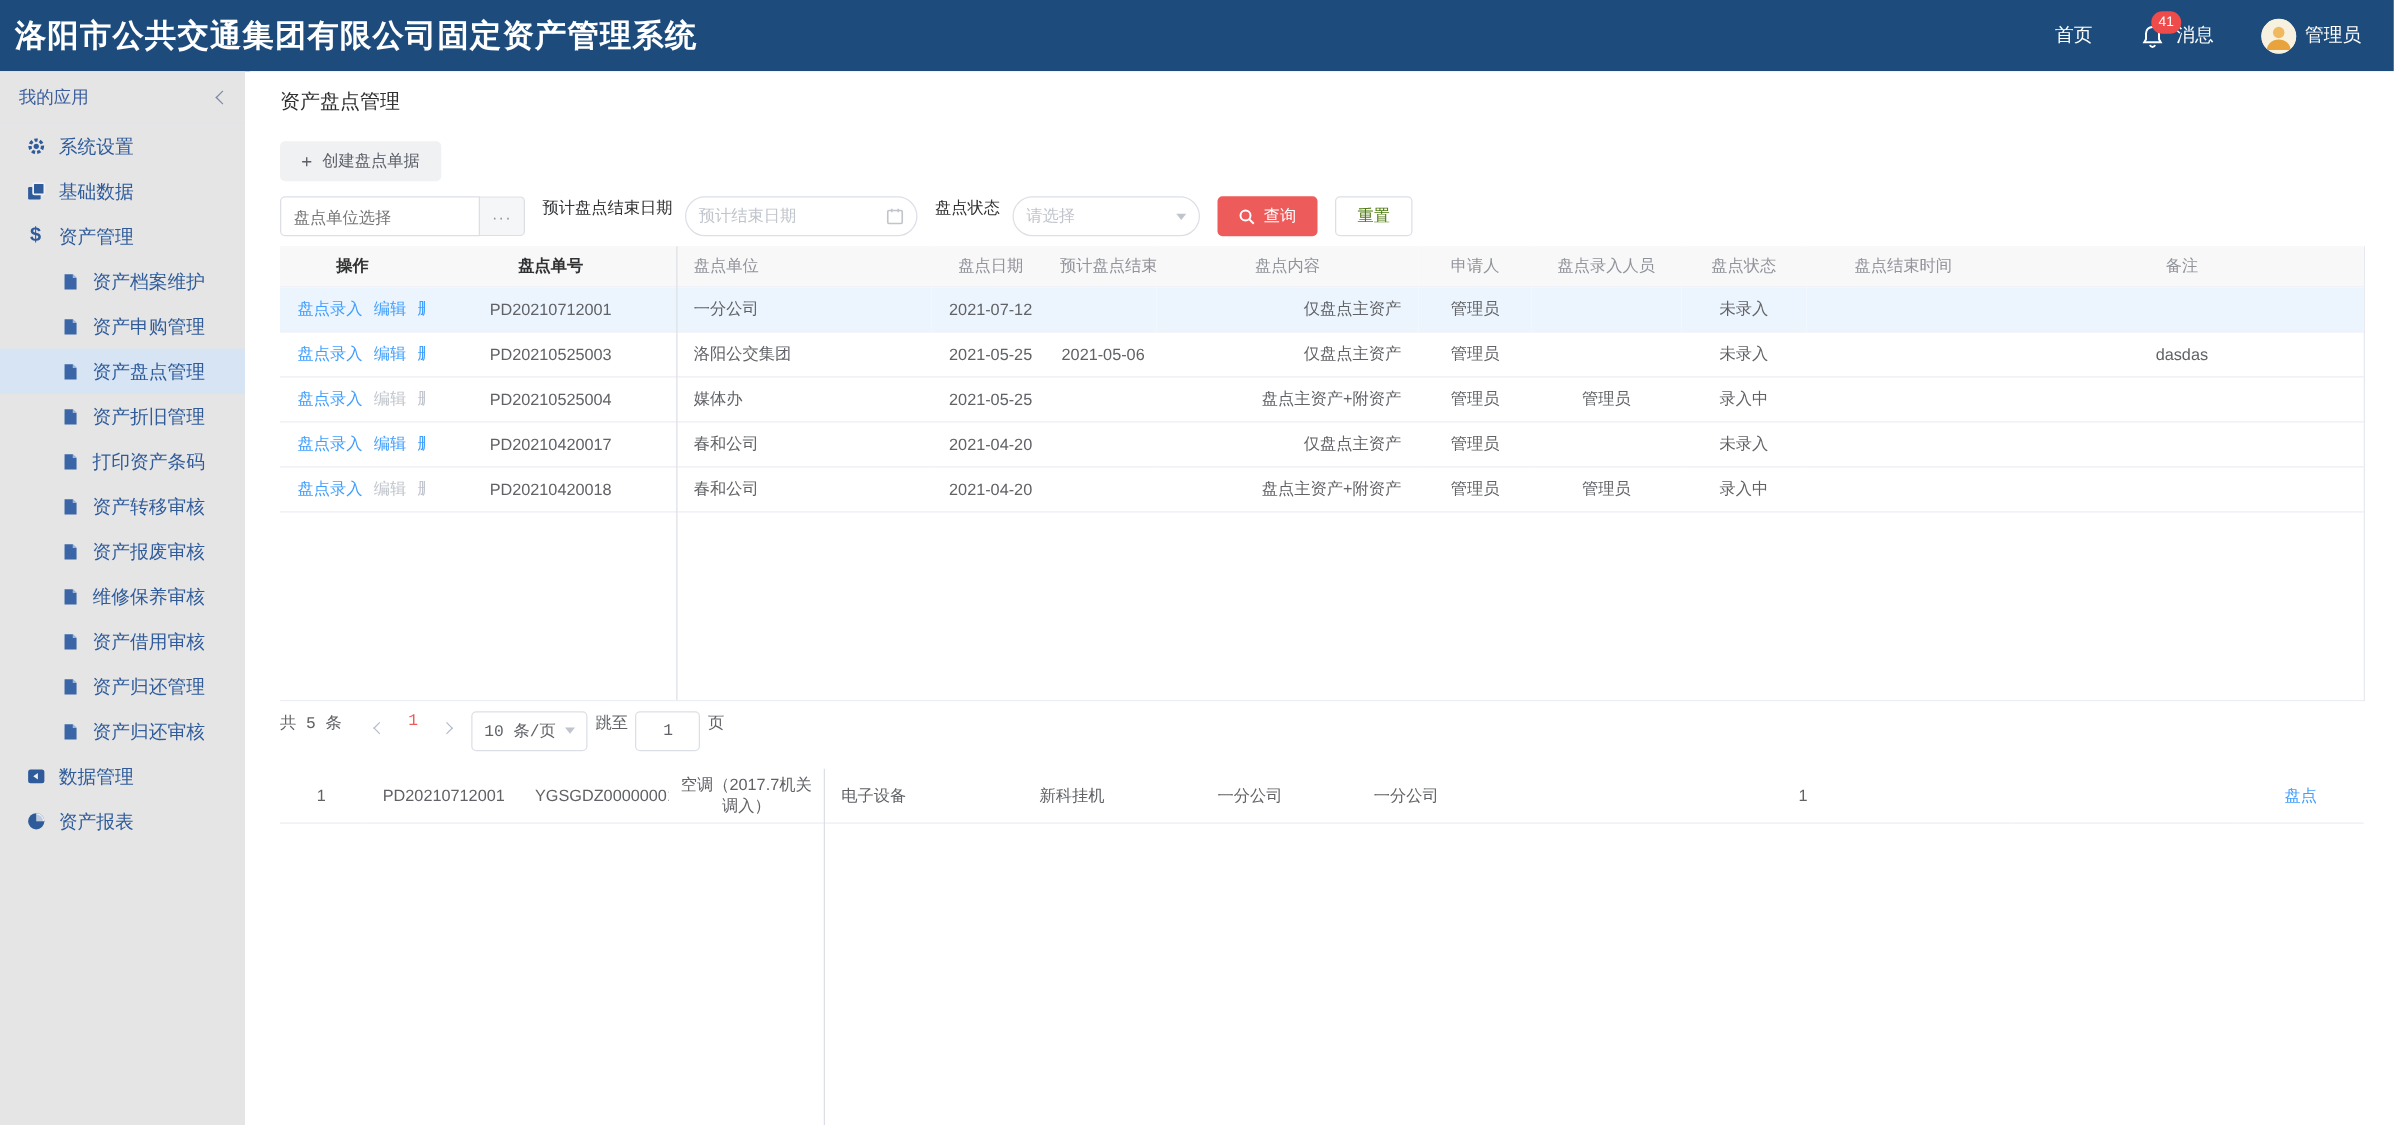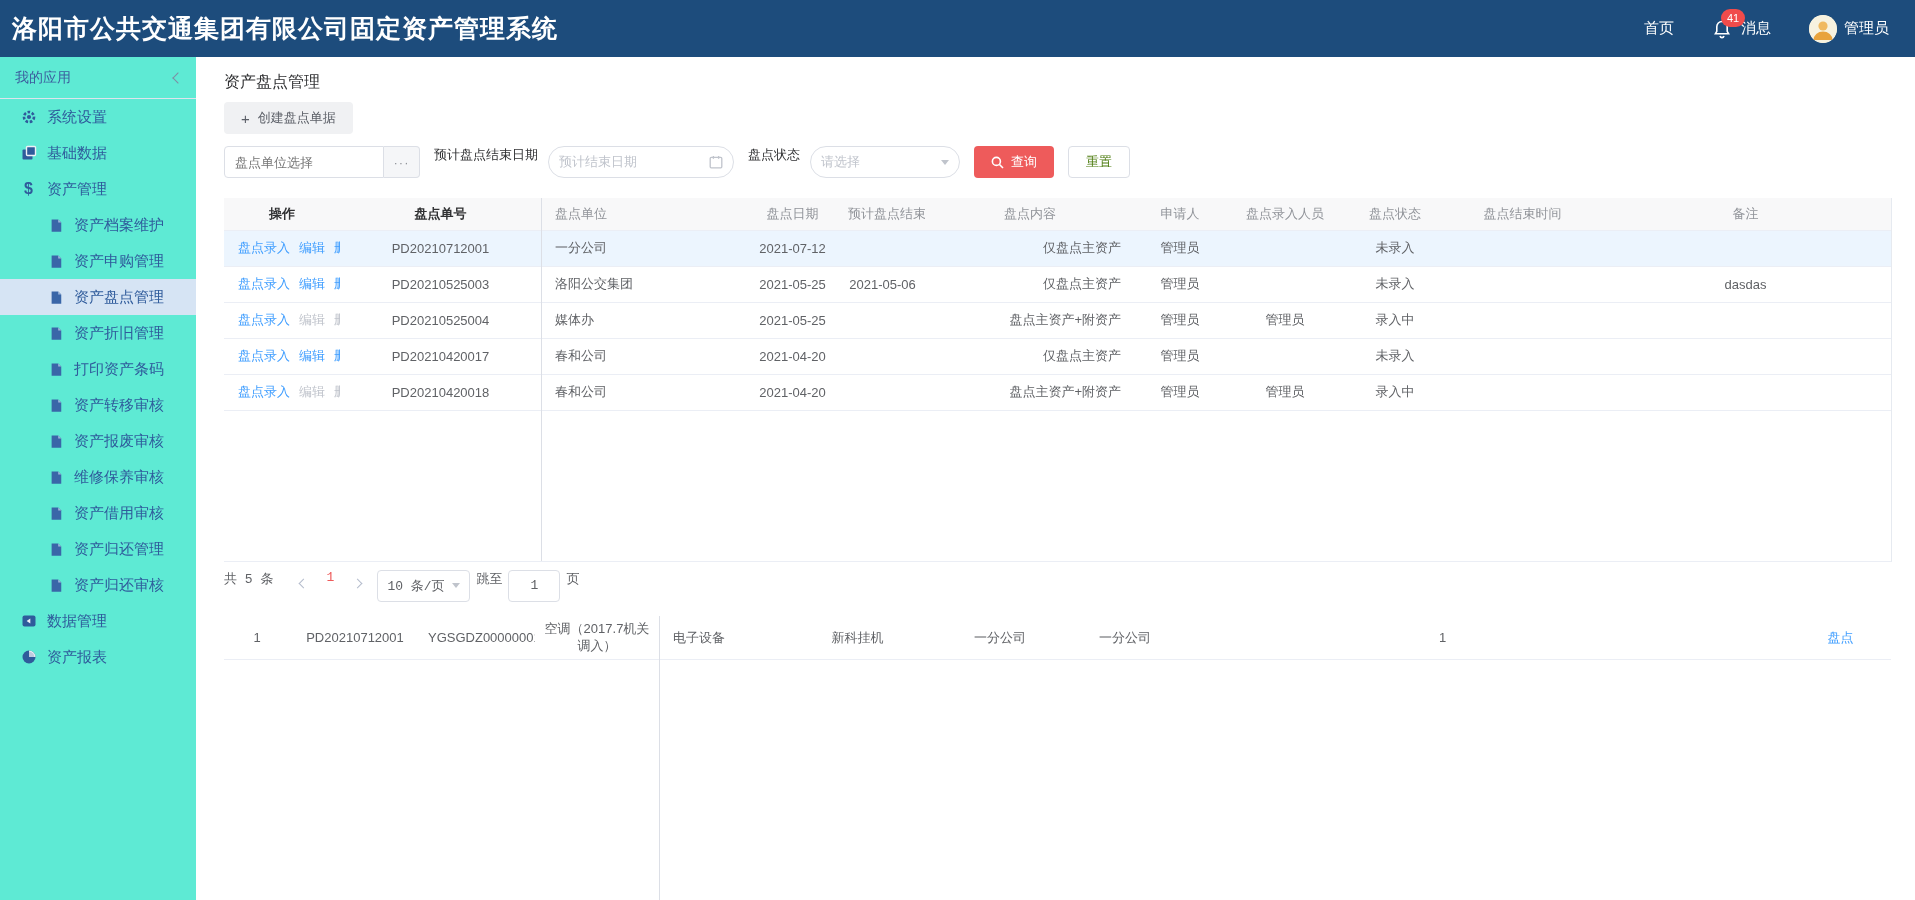--- a/index.html
+++ b/index.html
@@ -11,37 +11,37 @@
     background:#1d4c7c; color:#fff; display:flex; align-items:center; }
   .app-title { font-size:25px; font-weight:700; padding-left:12px; letter-spacing:1px; }
   .header-right { margin-left:auto; display:flex; align-items:center; gap:38px; padding-right:26px; font-size:15px; }
   .hnav { display:flex; align-items:center; gap:7px; cursor:pointer; }
   .bell-wrap { position:relative; width:22px; height:24px; }
   .badge { position:absolute; top:-8px; left:9px; min-width:24px; height:18px; border-radius:9px;
     background:#f04b4b; color:#fff; font-size:11px; line-height:18px; text-align:center; padding:0 4px; }
   .avatar { width:28px; height:28px; border-radius:50%; overflow:hidden; background:#f7f2df; }
 
   
-  .sidebar { position:absolute; top:57px; left:0; width:196px; height:843px; background:#5eead4; }
+  .sidebar { position:absolute; top:57px; left:0; width:196px; height:843px; background:#e5e5e5; }
   .sb-head { height:42px; display:flex; align-items:center; justify-content:space-between;
     padding:0 14px 0 15px; color:#3c5e9e; font-size:14px; border-bottom:1px solid #dfe3ec; }
   .chev-l { width:8px; height:8px; border-left:1.5px solid #7d8ca3; border-bottom:1.5px solid #7d8ca3;
     transform:rotate(45deg); display:inline-block; }
   .sb-item { height:36px; display:flex; align-items:center; gap:10px; padding-left:20px;
     color:#2f5b9b; font-size:15px; cursor:pointer; }
   .sb-item.sub { padding-left:47px; font-size:15px; }
   .sb-item.active { background:#d6e4f4; }
   .sb-ico { width:17px; height:17px; display:inline-flex; align-items:center; justify-content:center; flex:0 0 17px; }
   .ic-dollar::before { content:"$"; font-weight:700; font-size:16px; color:#2f5b9b; }
 
   
   .main { position:absolute; top:57px; left:200px; width:1715px; height:843px; background:#fff;
     padding:14px 24px 0 24px; display:flex; flex-direction:column; }
   .page-title { font-size:16px; color:#303133; height:22px; line-height:22px; }
-  .create-btn { margin-top:9px; width:fit-content; height:32px; background:#f0f1f3; border:none;
+  .create-btn { margin-top:20px; width:fit-content; height:32px; background:#f0f1f3; border:none;
     border-radius:4px; color:#5a5e66; font-size:13px; padding:0 17px; display:flex; align-items:center; gap:8px; cursor:pointer; }
   .plus-ico::before { content:"+"; font-size:15px; color:#5a5e66; }
 
   
   .filters { margin-top:12px; display:flex; align-items:flex-start; height:32px; font-size:13px; color:#303133; }
   .inp { height:32px; border:1px solid #dcdfe6; border-radius:16px; background:#fff;
     display:flex; align-items:center; padding:0 10px; color:#c0c4cc; font-size:13px; }
   .unit-inp { width:160px; border-radius:4px 0 0 4px; }
   .more-btn { width:36px; height:32px; border:1px solid #dcdfe6; border-left:none; border-radius:0 4px 4px 0;
     background:#f5f6f8; color:#909399; display:flex; align-items:center; justify-content:center; cursor:pointer; }
@@ -50,21 +50,21 @@
   .date-inp { width:186px; justify-content:space-between; }
   .sel { width:150px; justify-content:space-between; cursor:pointer; }
   .caret { width:0; height:0; border-left:4.5px solid transparent; border-right:4.5px solid transparent;
     border-top:5px solid #c0c4cc; }
   .btn-search { margin-left:14px; height:32px; background:#ee5b5b; color:#fff; border:none; border-radius:4px;
     padding:0 17px; font-size:13px; display:flex; align-items:center; gap:7px; cursor:pointer; }
   .btn-reset { margin-left:14px; height:32px; background:#fff; color:#4d7c0f; border:1px solid #dcdfe6;
     border-radius:4px; padding:0 17px; font-size:13px; cursor:pointer; }
 
   
-  .tbl-wrap { position:relative; margin-top:20px; }
+  .tbl-wrap { position:relative; margin-top:8px; }
   table { border-collapse:collapse; table-layout:fixed; width:1667px; }
   th,td { font-size:13px; border-bottom:1px solid #ebeef5; text-align:center; padding:0 8px;
     overflow:hidden; white-space:nowrap; }
   th { height:32px; background:#f8f8f9; color:#909399; font-weight:400; }
   th.fx { color:#303133; font-weight:700; }
   td { height:36px; color:#606266; }
   tr.hl td { background:#ecf5fe; }
   .al { text-align:left; padding-left:14px; }
   .ar { text-align:right; padding-right:14px; }
   .op { color:#409eff; text-decoration:none; margin-right:9px; cursor:pointer; }

